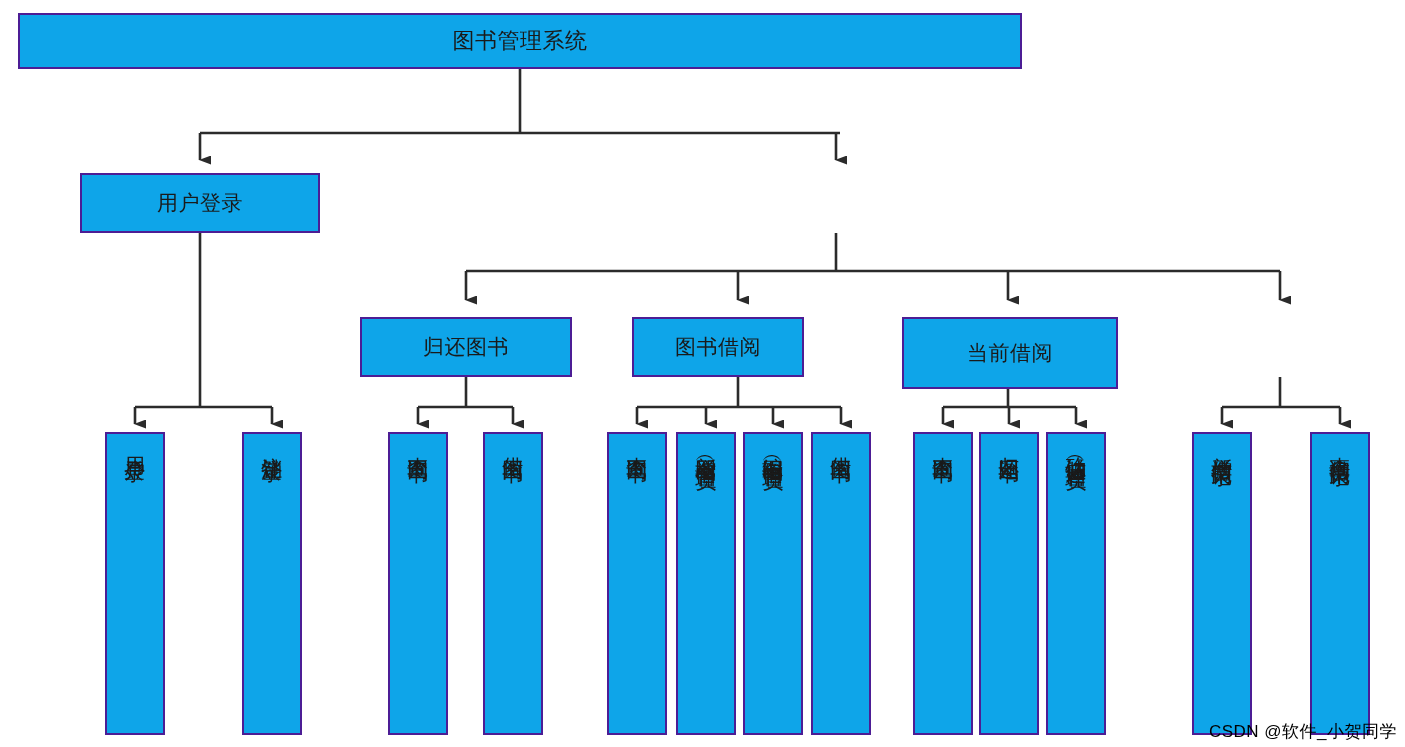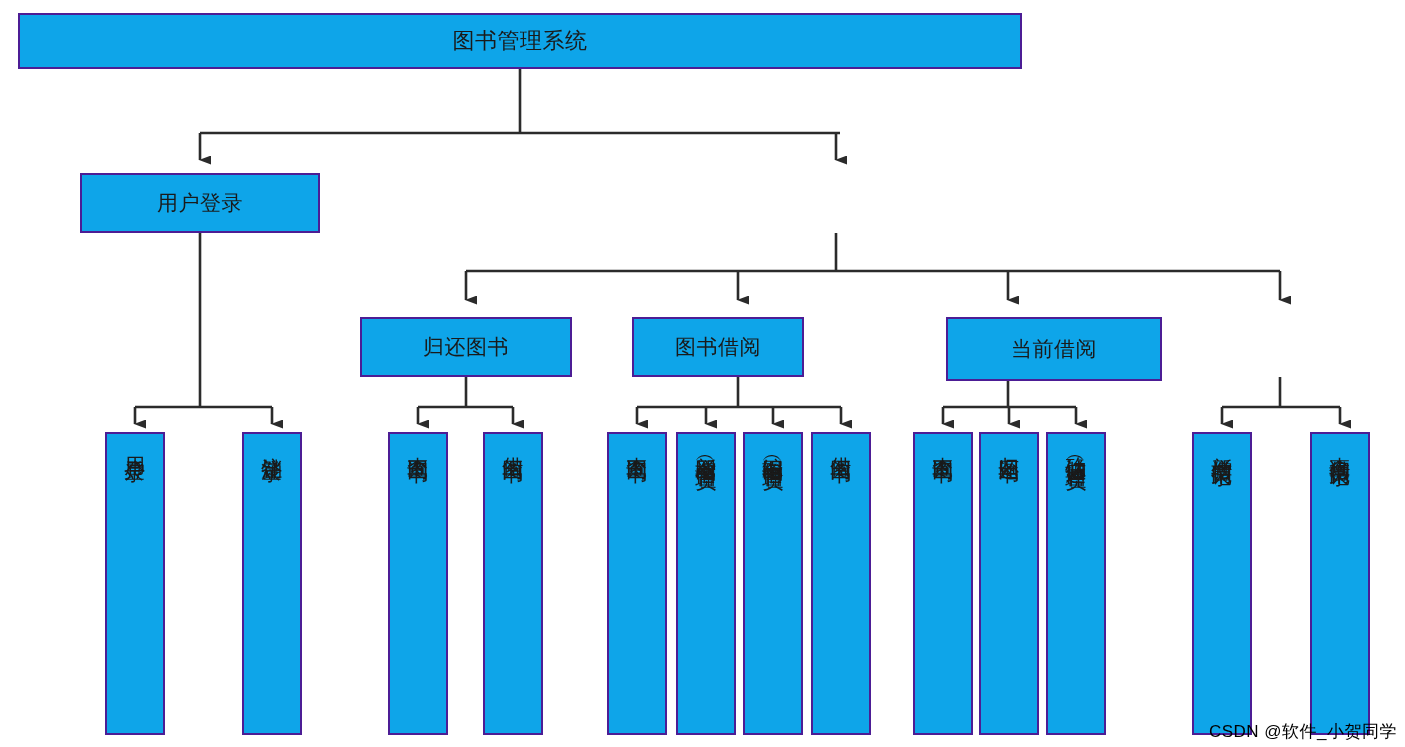--- a/index.html
+++ b/index.html
@@ -130,21 +130,21 @@
   <div class="node horizontal" style="left:80px; top:173px; width:240px; height:60px;">
     <span class="label">用户登录</span>
   </div>
 
   <div class="node horizontal" style="left:360px; top:317px; width:212px; height:60px;">
     <span class="label">归还图书</span>
   </div>
   <div class="node horizontal" style="left:632px; top:317px; width:172px; height:60px;">
     <span class="label">图书借阅</span>
   </div>
-  <div class="node horizontal" style="left:902px; top:317px; width:216px; height:64px;margin-left:44px;">
+  <div class="node horizontal" style="left:902px; top:317px; width:216px; height:72px;">
     <span class="label">当前借阅</span>
   </div>
 
   <div class="node vertical" style="left:105px; top:432px; width:60px; height:303px;">
     <span class="label">用户登录</span>
   </div>
   <div class="node vertical" style="left:242px; top:432px; width:60px; height:303px;">
     <span class="label">注销登录</span>
   </div>
 

